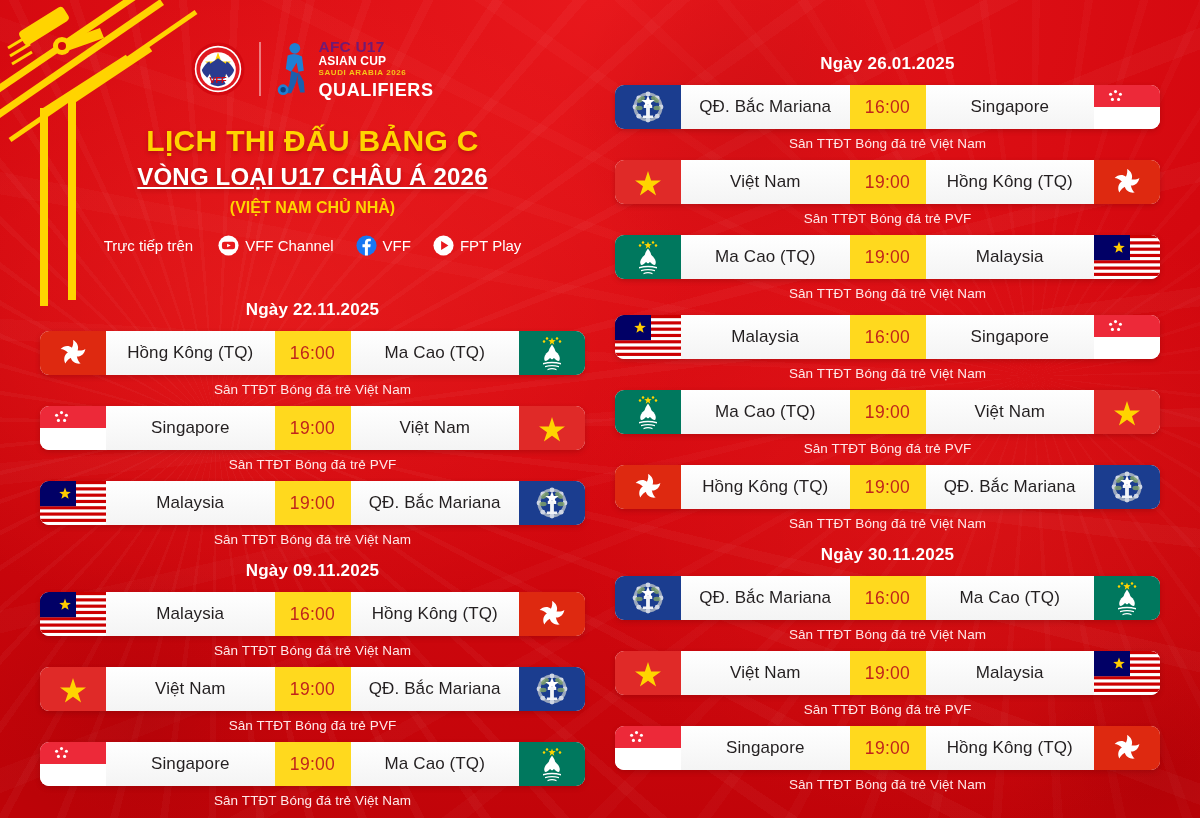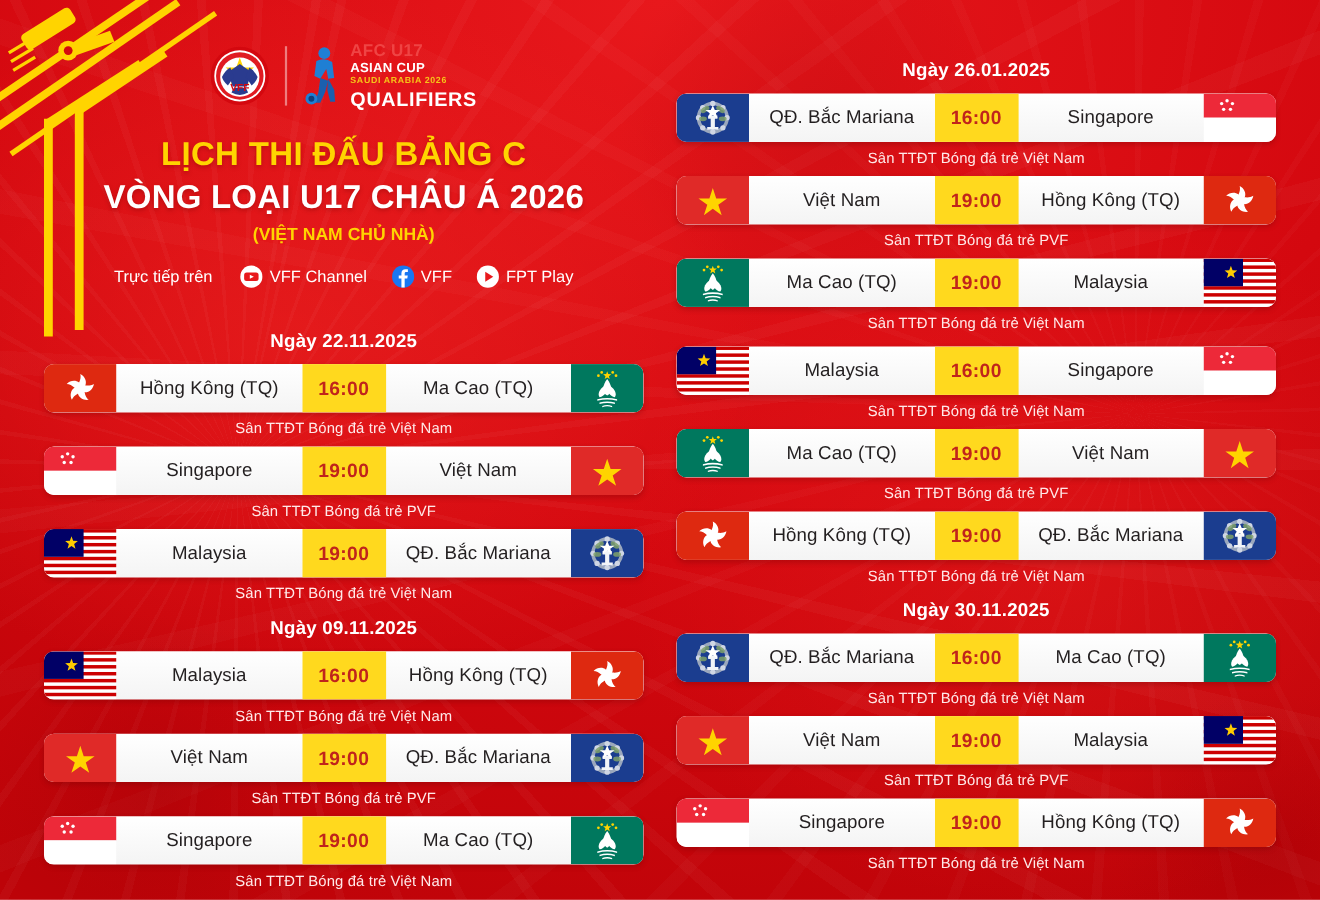--- a/index.html
+++ b/index.html
@@ -41,32 +41,32 @@
   .col-right { position: absolute; left: 615px; top: 0;  width: 545px; }
 
   
   .header { position: absolute; left: 40px; top: 30px; width: 545px; text-align: center; }
   .logos { display: flex; align-items: center; justify-content: center; gap: 14px; height: 78px; }
   .vff-logo { width: 54px; height: 54px; flex: 0 0 auto; }
   .logo-sep { width: 2px; height: 54px; background: rgba(255,255,255,.45); }
   .afc-block { display: flex; align-items: center; gap: 7px; }
   .afc-player { width: 36px; height: 56px; flex: 0 0 auto; }
   .afc-text { text-align: left; line-height: 1; }
-  .afc-l1 { color: #ef4444; font-weight: 700; font-size: 15.5px; letter-spacing: .2px; }
+  .afc-l1 { color: #701a75; font-weight: 700; font-size: 15.5px; letter-spacing: .2px; }
   .afc-l2 { color: #fff; font-weight: 700; font-size: 12px; letter-spacing: .2px; margin-top: 1px; }
   .afc-l3 { color: #f6c518; font-weight: 700; font-size: 8px; letter-spacing: .6px; margin-top: 2px; }
   .afc-l4 { color: #fff; font-weight: 700; font-size: 18px; letter-spacing: .6px; margin-top: 4px; }
 
   .title-1 {
     color: #ffd400; font-weight: 700; font-size: 30px; letter-spacing: .3px;
     margin-top: 16px; text-shadow: 0 2px 4px rgba(110,0,0,.35);
   }
   .title-2 {
-    color: #ffffff; font-weight: 700; font-size: 30px; letter-spacing: .2px;
-    margin-top: 5px; text-shadow: 0 2px 4px rgba(110,0,0,.35);
+    color: #ffffff; font-weight: 700; font-size: 24px; letter-spacing: .2px;
+    margin-top: 5px; text-shadow: 0 2px 4px rgba(110,0,0,.35); text-decoration: underline;
   }
   .title-3 { color: #ffd400; font-weight: 700; font-size: 16px; margin-top: 8px; }
 
   .broadcast {
     display: flex; align-items: center; justify-content: center; gap: 22px;
     margin-top: 18px; color: #fff; font-size: 15px;
   }
   .broadcast .lead { margin-right: 3px; }
   .bc-item { display: flex; align-items: center; gap: 6px; }
   .bc-item .lbl { color: #fff; font-size: 15px; font-weight: 400; }
@@ -88,21 +88,21 @@
   }
   .flag-cell { width: 66px; flex: 0 0 66px; position: relative; overflow: hidden; }
   .flag-cell svg { display: block; width: 100%; height: 100%; }
   .team {
     flex: 1 1 0; display: flex; align-items: center; justify-content: center;
     color: #231f20; font-size: 17px; font-weight: 400; letter-spacing: .1px;
     padding: 0 6px; white-space: nowrap;
   }
   .time {
     flex: 0 0 76px; display: flex; align-items: center; justify-content: center;
-    background: #ffd91e; color: #c0241c; font-weight: 700; font-size: 17.5px;
+    background: #ffd91e; color: #c0241c; font-weight: 400; font-size: 17.5px;
     letter-spacing: .3px;
   }
   .venue {
     text-align: center; color: #ffe9e9; font-size: 13.5px;
     margin: 7px 0 9px; letter-spacing: .1px;
   }
 </style>
 </head>
 <body>
 

